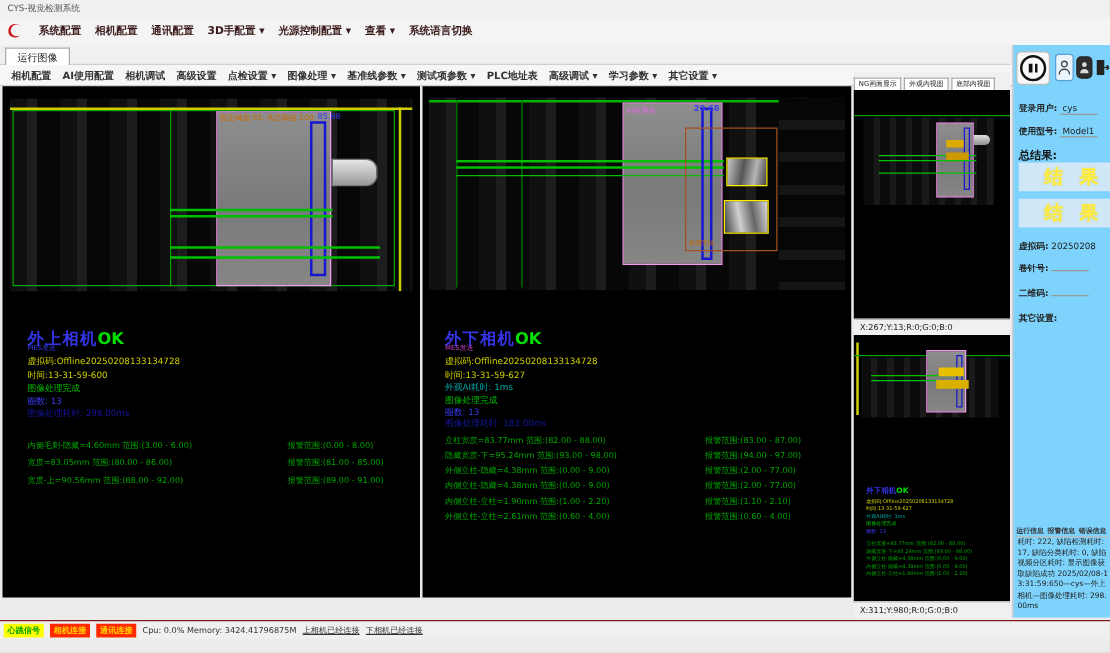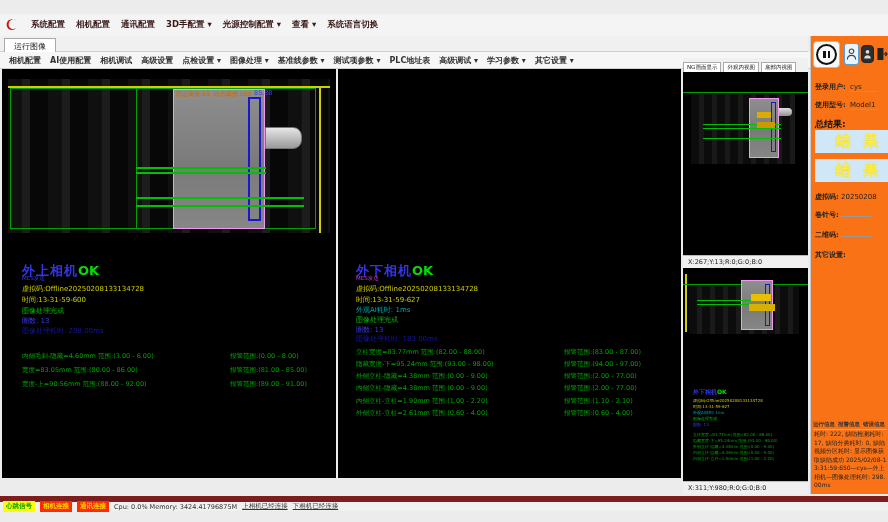--- a/index.html
+++ b/index.html
@@ -54,51 +54,54 @@
   
   #thumbtabs { position:absolute; left:683px; top:58px; width:125px; height:14px; background:#f0f0f0; display:flex; gap:2px; align-items:flex-end; }
   #thumbtabs .tt { font-size:5.5px; border:1px solid #aaa; border-bottom:none; background:#fff; padding:1px 3px; white-space:nowrap; }
   #thumb1 { left:683px; top:72px;  width:125px; height:183px; }
   #coord-t1 { left:683px; top:255px; width:125px; height:13px; line-height:13px; font-size:6.5px; }
   #thumb2 { left:683px; top:268px; width:125px; height:213px; }
   #coord-t2 { left:683px; top:481px; width:125px; height:13px; line-height:13px; font-size:6.5px; }
   .minitxt { position:absolute; font-size:4px; white-space:nowrap; }
 
   
-  #sidebar { position:absolute; left:810px; top:36px; width:78px; height:458px; background:#f97316; border-left:1px solid #c8c8c8; }
+  #sidebar { position:absolute; left:810px; top:36px; width:78px; height:458px; background:#7dd3fc; border-left:1px solid #c8c8c8; }
   .sbtn { position:absolute; background:#f8f8f8; border:1px solid #bbb; border-radius:3px; display:flex; align-items:center; justify-content:center; }
   #btn-pause { left:2px; top:5px; width:27px; height:27px; border-radius:4px; }
   .pause-circle { width:21px; height:21px; border:2.5px solid #111; border-radius:50%; position:relative; }
   .pause-circle i { position:absolute; top:4.5px; width:2.5px; height:7px; background:#111; }
   .pause-circle i.b1 { left:5px; } .pause-circle i.b2 { left:9.5px; }
   #btn-user { left:33px; top:7px; width:15px; height:22px; border:1px solid #5aa0d8; background:#eaf4fc; }
   #btn-user2 { left:50px; top:9px; width:13px; height:18px; background:#2e2e2e; border:1px solid #222; border-radius:4px; }
   #btn-exit { left:65px; top:7px; width:13px; height:22px; border:none; background:transparent; }
   .srow { position:absolute; left:4px; width:72px; font-size:7px; color:#222; }
   .srow .lbl { font-weight:bold; }
   .srow .val { display:inline-block; min-width:30px; border-bottom:1px solid #999; padding:0 2px; }
   .result-badge { position:absolute; left:4px; width:88px; height:23px; background:#cfe7f7; color:#ffee44; font-size:15px; font-weight:bold; text-align:center; line-height:23px; letter-spacing:4px; text-shadow:0 0 1px #e8c400; }
   #infotabs { position:absolute; left:2px; top:385px; width:74px; display:flex; gap:3px; font-size:5.5px; font-weight:bold; color:#333; border-bottom:1px solid #bbb; padding-bottom:1px; }
   #sidelog { position:absolute; left:3px; top:394px; width:73px; font-size:6px; line-height:8.5px; color:#222; word-break:break-all; }
 
   
-  #bottombar { position:absolute; left:0; top:496px; width:888px; height:15px; background:#f0f0f0; border-top:6px solid #7f1d1d; display:flex; align-items:center; gap:5px; padding-left:3px; }
+  #bottombar { position:absolute; left:0; top:496px; width:888px; height:15px; background:#f0f0f0; border-top:1px solid #7f1d1d; display:flex; align-items:center; gap:5px; padding-left:3px; }
   .badge { font-size:6.5px; font-weight:bold; padding:1px 3px; }
   #hb { background:#ffff00; color:#00a000; }
   .redbadge { background:#ff2a00; color:#ffd800; }
   #cpu { font-size:6.5px; color:#333; }
   .blink { font-size:6.5px; color:#333; text-decoration:underline; }
 
   svg.icon { display:block; }
 </style>
 </head>
 <body>
 
 <div id="app">
 
+  <div id="titlebar">
+    <span>CYS-视觉检测系统</span>
+  </div>
 
   <div id="menubar">
     <svg class="logo" viewBox="0 0 24 24">
       <path d="M19 6c-2-3-8-4-12-1-4 3-4 10 0 13 3 2 8 2 11-1-4 2-8 1-10-2-2-3-1-8 2-10 3-2 7-1 9 1z" fill="#c81414"></path>
     </svg>
     <span class="mi">系统配置</span>
     <span class="mi">相机配置</span>
     <span class="mi">通讯配置</span>
     <span class="mi">3D手配置 ▾</span>
     <span class="mi">光源控制配置 ▾</span>
@@ -149,20 +152,37 @@
     <div class="oline yellowtxt" style="left:20px;top:226px;">时间:13-31-59-600</div>
     <div class="oline greentxt" style="left:20px;top:237px;">图像处理完成</div>
     <div class="oline bluetxt" style="left:20px;top:247px;">圈数: 13</div>
     <div class="oline darkblue" style="left:20px;top:257px;">图像处理耗时: 298.00ms</div>
     <div class="mrow" style="left:20px;top:283px;"><span>内侧毛刺-隐藏=4.60mm 范围:(3.00 - 6.00)</span><span class="alarm">报警范围:(0.00 - 8.00)</span></div>
     <div class="mrow" style="left:20px;top:297px;"><span>宽度=83.05mm 范围:(80.00 - 86.00)</span><span class="alarm">报警范围:(81.00 - 85.00)</span></div>
     <div class="mrow" style="left:20px;top:311px;"><span>宽度-上=90.56mm 范围:(88.00 - 92.00)</span><span class="alarm">报警范围:(89.00 - 91.00)</span></div>
   </div>
 
   <div class="vpanel" id="panel-mid">
+    <div class="scene" id="scene-mid">
+      <div class="hline" style="left:0;top:2px;width:333px;height:1.5px;background:#00b000;"></div>
+      <div class="vline" style="left:22px;top:2px;width:1px;height:150px;background:#008000;"></div>
+      <div class="vline" style="left:74px;top:2px;width:1px;height:150px;background:#008000;"></div>
+      <div class="part" style="left:155px;top:4px;width:80px;height:130px;"></div>
+      <div class="tinytxt" style="left:158px;top:6px;font-size:6px;color:#e06ae0;">AI检测框</div>
+      <div class="hline" style="left:22px;top:50px;width:214px;height:1.5px;background:#00c000;"></div>
+      <div class="hline" style="left:22px;top:55px;width:214px;height:1.5px;background:#00c000;"></div>
+      <div class="hline" style="left:22px;top:62px;width:214px;height:1px;background:#00c000;"></div>
+      <div class="bluerect" style="left:218px;top:8px;width:9px;height:122px;"></div>
+      <div class="tinytxt" style="left:212px;top:5px;font-size:6.5px;color:#3a3af0;font-weight:bold;">20.68</div>
+      <div style="position:absolute;left:205px;top:24px;width:74px;height:99px;border:1.5px solid #a2501e;"></div>
+      <div class="tinytxt" style="left:208px;top:113px;font-size:5px;color:#c96a00;">检测区域</div>
+      <div style="position:absolute;left:238px;top:48px;width:33px;height:23px;border:1.5px solid #ffee00;background:linear-gradient(100deg,#c8c8c8,#555 40%,#b5b5b5 70%,#444);"></div>
+      <div style="position:absolute;left:236px;top:82px;width:36px;height:27px;border:1.5px solid #ffee00;background:linear-gradient(80deg,#444,#cfcfcf 35%,#666 65%,#ddd);"></div>
+      <div style="position:absolute;left:280px;top:0;width:53px;height:154px;background:repeating-linear-gradient(180deg,#060606 0 18px,#151515 18px 26px);"></div>
+    </div>
     <div class="cam-title" style="left:18px;top:193px;">
       <span>外下相机</span><span class="ok">OK</span>
     </div>
     <div class="oline magentatxt" style="left:18px;top:206px;font-size:5.5px;">MES发送</div>
     <div class="oline yellowtxt" style="left:18px;top:215px;">虚拟码:Offline20250208133134728</div>
     <div class="oline yellowtxt" style="left:18px;top:226px;">时间:13-31-59-627</div>
     <div class="oline cyantxt" style="left:18px;top:236px;">外观AI耗时: 1ms</div>
     <div class="oline greentxt" style="left:18px;top:246px;">图像处理完成</div>
     <div class="oline bluetxt" style="left:18px;top:256px;">圈数: 13</div>
     <div class="oline darkblue" style="left:18px;top:265px;">图像处理耗时: 183.00ms</div>

